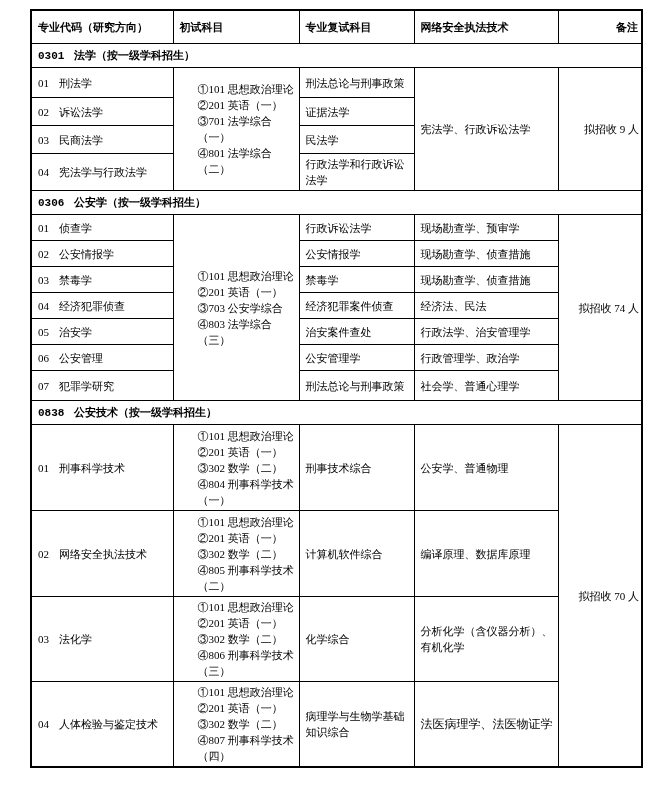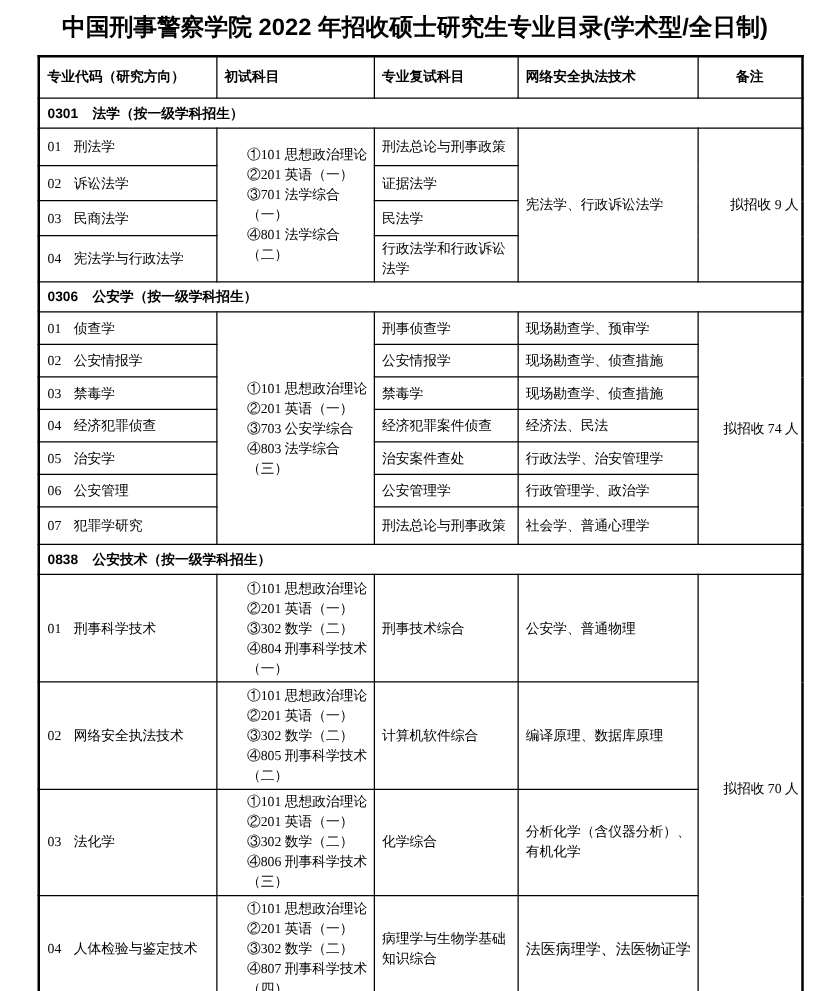--- a/index.html
+++ b/index.html
@@ -35,41 +35,40 @@
     padding:2px 3px 2px 6px;
     vertical-align:middle;
     word-break:break-all;
     text-align:left;
   }
   th{
     font-family:"Liberation Sans","DejaVu Sans",sans-serif;
     font-weight:bold;
     height:28px;
   }
-  th.center{text-align:center;padding-left:3px;}
+  th.center{text-align:right;padding-left:3px;}
   td.section-heading{
-    font-family:Liberation Sans, sans-serif;
+    font-family:Liberation Mono, monospace;
     font-weight:bold;
     height:19px;
     margin-top:28px;
   }
   .sec-code{display:inline-block;min-width:30px;margin-right:6px;}
   .code{display:inline-block;min-width:20px;margin-right:1px;}
   td.remark{text-align:right;padding:2px 2px;}
   td.tight{font-size:12px;padding-right:2px;}
   .subject-line{display:block;padding-left:18px;}
   tr.r30{height:30px;} tr.r28{height:28px;} tr.r26{height:26px;}
   tr.r86{height:86px;} tr.r84{height:84px;} tr.r80{height:80px;}
 </style>
 </head>
 <body>
 
 <div class="page">
 
-  <div class="doc-title">中国刑事警察学院 2022 年招收硕士研究生专业目录(学术型/全日制)</div>
 
   <table class="catalog">
     <colgroup>
       <col class="c1">
         <col class="c2">
         <col class="c3">
         <col class="c4">
         <col class="c5">
     </colgroup>
 
@@ -130,21 +129,21 @@
     <tr class="r26">
       <td>
         <span class="code">01</span><span>侦查学</span>
       </td>
       <td rowspan="7">
         <span class="subject-line">①101 思想政治理论</span>
         <span class="subject-line">②201 英语（一）</span>
         <span class="subject-line">③703 公安学综合</span>
         <span class="subject-line">④803 法学综合（三）</span>
       </td>
-      <td>刑事侦查学</td>
+      <td>行政诉讼法学</td>
       <td>现场勘查学、预审学</td>
       <td rowspan="7" class="remark">拟招收 74 人</td>
     </tr>
     <tr class="r26">
       <td>
         <span class="code">02</span><span>公安情报学</span>
       </td>
       <td>公安情报学</td>
       <td>现场勘查学、侦查措施</td>
     </tr>

